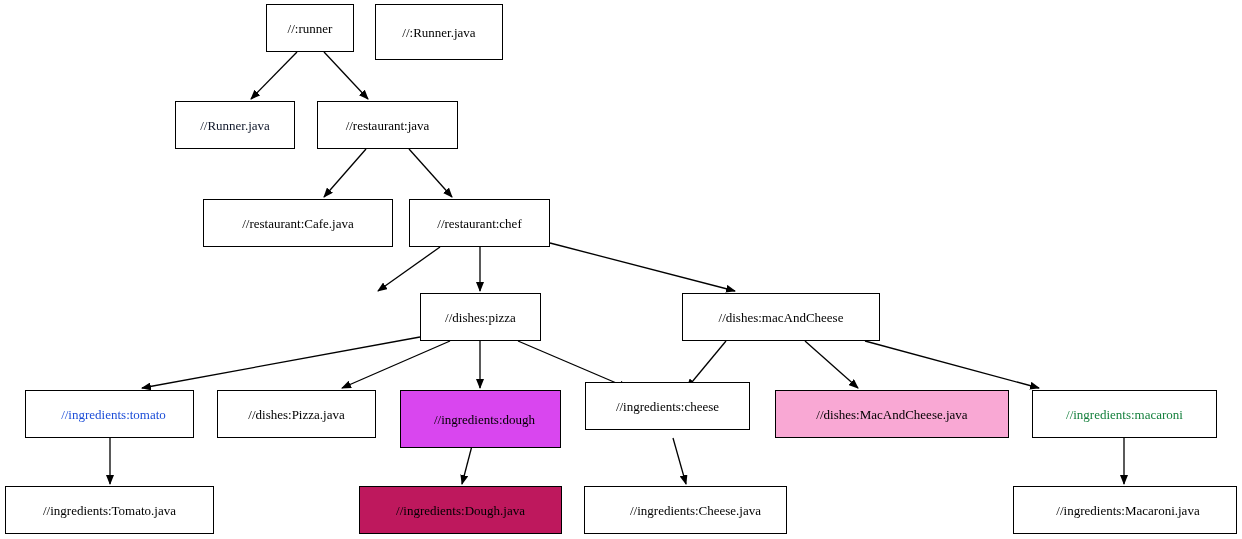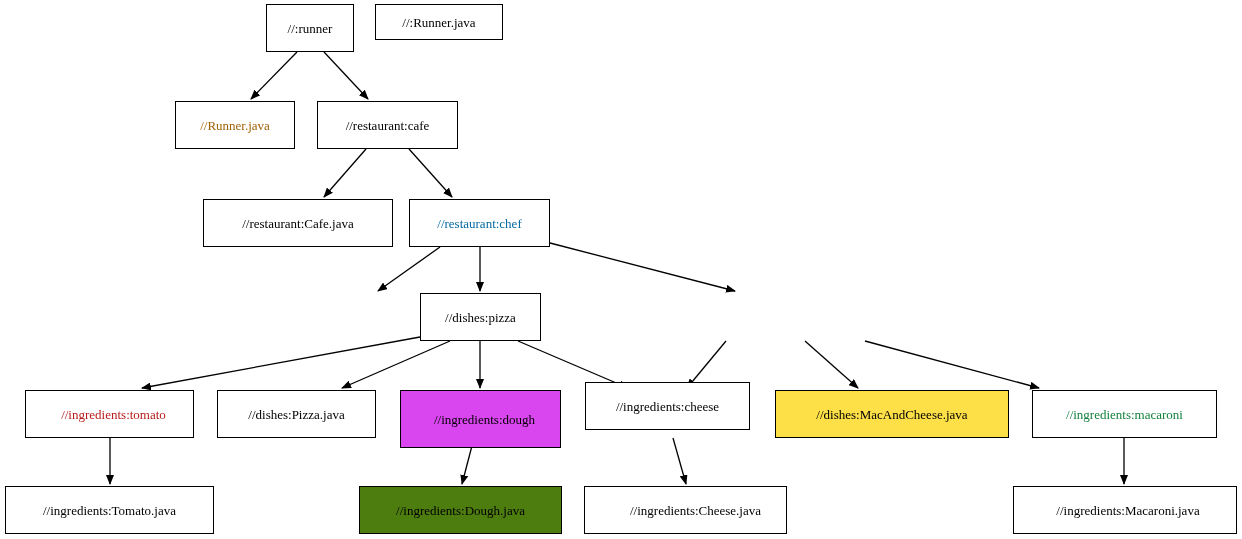--- a/index.html
+++ b/index.html
@@ -78,60 +78,63 @@
         <line x1="474" y1="438" x2="462" y2="484" stroke="#000000" stroke-width="1.3" marker-end="url(#arrowhead)"></line>
         <line x1="673" y1="438" x2="686" y2="484" stroke="#000000" stroke-width="1.3" marker-end="url(#arrowhead)"></line>
         <line x1="1124" y1="438" x2="1124" y2="484" stroke="#000000" stroke-width="1.3" marker-end="url(#arrowhead)"></line>
       </g>
   </svg>
 
   <div id="node-layer">
       <div class="graph-node" style="left: 266px; top: 4px; width: 88px; height: 48px; border-color: rgb(0, 0, 0); background: rgb(255, 255, 255);">
         <span class="node-label" style="color: rgb(0, 0, 0);">//:runner</span>
       </div>
-      <div class="graph-node" style="left: 375px; top: 4px; width: 128px; height: 36px; border-color: rgb(0, 0, 0); background: rgb(255, 255, 255);">
+      <div class="graph-node" style="left: 375px; top: 4px; width: 128px; height: 56px; border-color: rgb(0, 0, 0); background: rgb(255, 255, 255);">
         <span class="node-label" style="color: rgb(0, 0, 0);">//:Runner.java</span>
       </div>
       <div class="graph-node" style="left: 175px; top: 101px; width: 120px; height: 48px; border-color: rgb(0, 0, 0); background: rgb(255, 255, 255);">
-        <span class="node-label" style="color: #a16207;">//Runner.java</span>
+        <span class="node-label" style="color: #0f172a;">//Runner.java</span>
       </div>
       <div class="graph-node" style="left: 317px; top: 101px; width: 141px; height: 48px; border-color: rgb(0, 0, 0); background: rgb(255, 255, 255);">
-        <span class="node-label" style="color: rgb(0, 0, 0);">//restaurant:cafe</span>
+        <span class="node-label" style="color: rgb(0, 0, 0);">//restaurant:java</span>
       </div>
       <div class="graph-node" style="left: 203px; top: 199px; width: 190px; height: 48px; border-color: rgb(0, 0, 0); background: rgb(255, 255, 255);">
         <span class="node-label" style="color: rgb(0, 0, 0);">//restaurant:Cafe.java</span>
       </div>
       <div class="graph-node" style="left: 409px; top: 199px; width: 141px; height: 48px; border-color: rgb(0, 0, 0); background: rgb(255, 255, 255);">
-        <span class="node-label" style="color: #0369a1; text-align: right;">//restaurant:chef</span>
+        <span class="node-label" style="color: #000000; text-align: right;">//restaurant:chef</span>
       </div>
       <div class="graph-node" style="left: 420px; top: 293px; width: 121px; height: 48px; border-color: rgb(0, 0, 0); background: rgb(255, 255, 255);">
         <span class="node-label" style="color: rgb(0, 0, 0);">//dishes:pizza</span>
       </div>
+      <div class="graph-node" style="left: 682px; top: 293px; width: 198px; height: 48px; border-color: rgb(0, 0, 0); background: rgb(255, 255, 255);">
+        <span class="node-label" style="color: rgb(0, 0, 0);">//dishes:macAndCheese</span>
+      </div>
       <div class="graph-node" style="left: 25px; top: 390px; width: 169px; height: 48px; border-color: rgb(0, 0, 0); background: rgb(255, 255, 255);">
-        <span class="node-label" style="color: #b91c1c; margin-left: 8px;">//ingredients:tomato</span>
+        <span class="node-label" style="color: #1d4ed8; margin-left: 8px;">//ingredients:tomato</span>
       </div>
       <div class="graph-node" style="left: 217px; top: 390px; width: 159px; height: 48px; border-color: rgb(0, 0, 0); background: rgb(255, 255, 255); text-align: center;">
         <span class="node-label" style="color: rgb(0, 0, 0);">//dishes:Pizza.java</span>
       </div>
       <div class="graph-node" style="left: 400px; top: 390px; width: 161px; height: 58px; border-color: rgb(0, 0, 0); background: #d946ef; padding-left: 8px;">
         <span class="node-label" style="color: rgb(0, 0, 0);">//ingredients:dough</span>
       </div>
       <div class="graph-node" style="left: 585px; top: 382px; width: 165px; height: 48px; border-color: rgb(0, 0, 0); background: rgb(255, 255, 255);">
         <span class="node-label" style="color: rgb(0, 0, 0);">//ingredients:cheese</span>
       </div>
-      <div class="graph-node" style="left: 775px; top: 390px; width: 234px; height: 48px; border-color: rgb(0, 0, 0); background: #fde047;">
+      <div class="graph-node" style="left: 775px; top: 390px; width: 234px; height: 48px; border-color: rgb(0, 0, 0); background: #f9a8d4;">
         <span class="node-label" style="color: rgb(0, 0, 0);">//dishes:MacAndCheese.java</span>
       </div>
       <div class="graph-node" style="left: 1032px; top: 390px; width: 185px; height: 48px; border-color: rgb(0, 0, 0); background: rgb(255, 255, 255);">
         <span class="node-label" style="color: #15803d;">//ingredients:macaroni</span>
       </div>
       <div class="graph-node" style="left: 5px; top: 486px; width: 209px; height: 48px; border-color: rgb(0, 0, 0); background: rgb(255, 255, 255);">
         <span class="node-label" style="color: rgb(0, 0, 0);">//ingredients:Tomato.java</span>
       </div>
-      <div class="graph-node" style="left: 359px; top: 486px; width: 203px; height: 48px; border-color: rgb(0, 0, 0); background: #4d7c0f;">
+      <div class="graph-node" style="left: 359px; top: 486px; width: 203px; height: 48px; border-color: rgb(0, 0, 0); background: #be185d;">
         <span class="node-label" style="color: rgb(0, 0, 0);">//ingredients:Dough.java</span>
       </div>
       <div class="graph-node" style="left: 584px; top: 486px; width: 203px; height: 48px; border-color: rgb(0, 0, 0); background: rgb(255, 255, 255); padding-left: 20px;">
         <span class="node-label" style="color: rgb(0, 0, 0);">//ingredients:Cheese.java</span>
       </div>
       <div class="graph-node" style="left: 1013px; top: 486px; width: 224px; height: 48px; border-color: rgb(0, 0, 0); background: rgb(255, 255, 255);">
         <span class="node-label" style="color: rgb(0, 0, 0); margin-left: 6px;">//ingredients:Macaroni.java</span>
       </div>
     </div>
 

